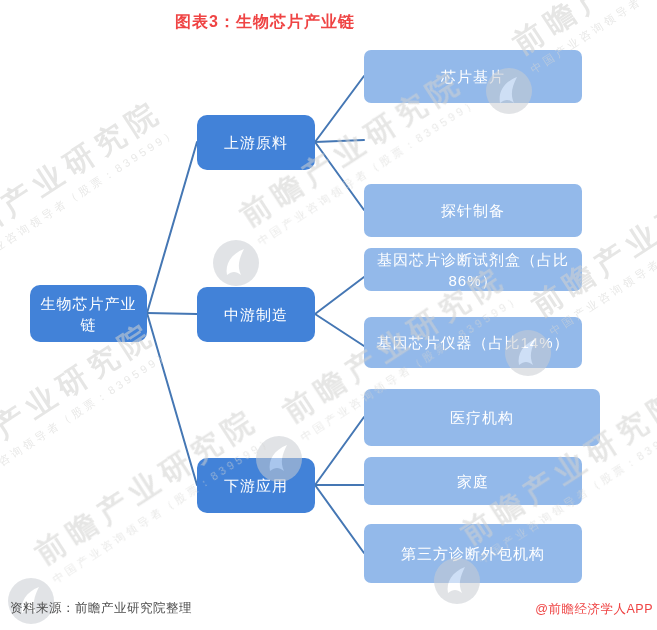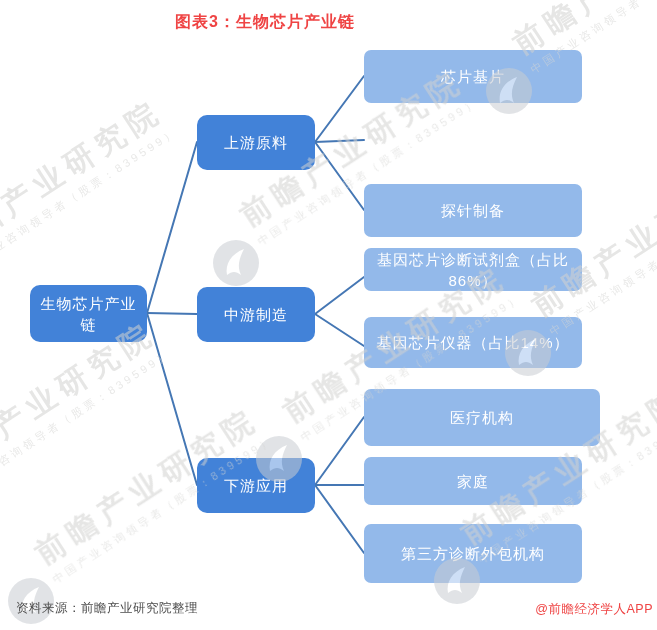--- a/index.html
+++ b/index.html
@@ -36,21 +36,21 @@
   .wm{position:absolute;z-index:3;pointer-events:none;opacity:0.55;}
   .wm-logo{position:absolute;left:0;top:0;width:46px;height:46px;}
   .wm-rot{position:absolute;left:50px;top:-44px;transform:rotate(-33deg);
           transform-origin:0 100%;white-space:nowrap;}
   .wm-text{font-size:30px;color:#d2d2d0;letter-spacing:7px;font-weight:bold;line-height:34px;}
   .wm-sub{font-size:11px;color:#d6d6d4;letter-spacing:3.5px;line-height:15px;margin-top:4px;}
   .wm-a{left:-88px;top:270px;} .wm-b{left:213px;top:240px;} .wm-c{left:486px;top:68px;}
   .wm-d{left:256px;top:436px;} .wm-e{left:434px;top:558px;} .wm-f{left:-95px;top:492px;}
   .wm-g{left:8px;top:578px;}  .wm-h{left:505px;top:330px;}
 
-  .footer-left{position:absolute;left:16px;top:600px;font-size:12.5px;color:#4d4d4d;
+  .footer-left{position:absolute;left:10px;top:600px;font-size:12.5px;color:#4d4d4d;
                letter-spacing:0.5px;z-index:6;}
   .footer-right{position:absolute;right:4px;top:601px;font-size:12.5px;color:#ef4444;
                 letter-spacing:0.5px;z-index:6;}
 </style>
 </head>
 <body>
 
 <div class="canvas">
 
   <div class="title">图表3：生物芯片产业链</div>

